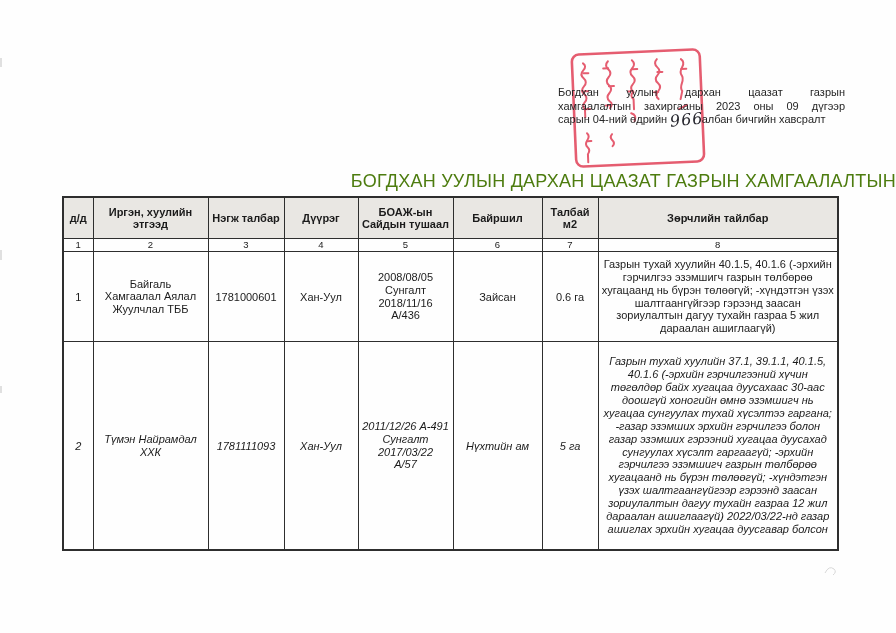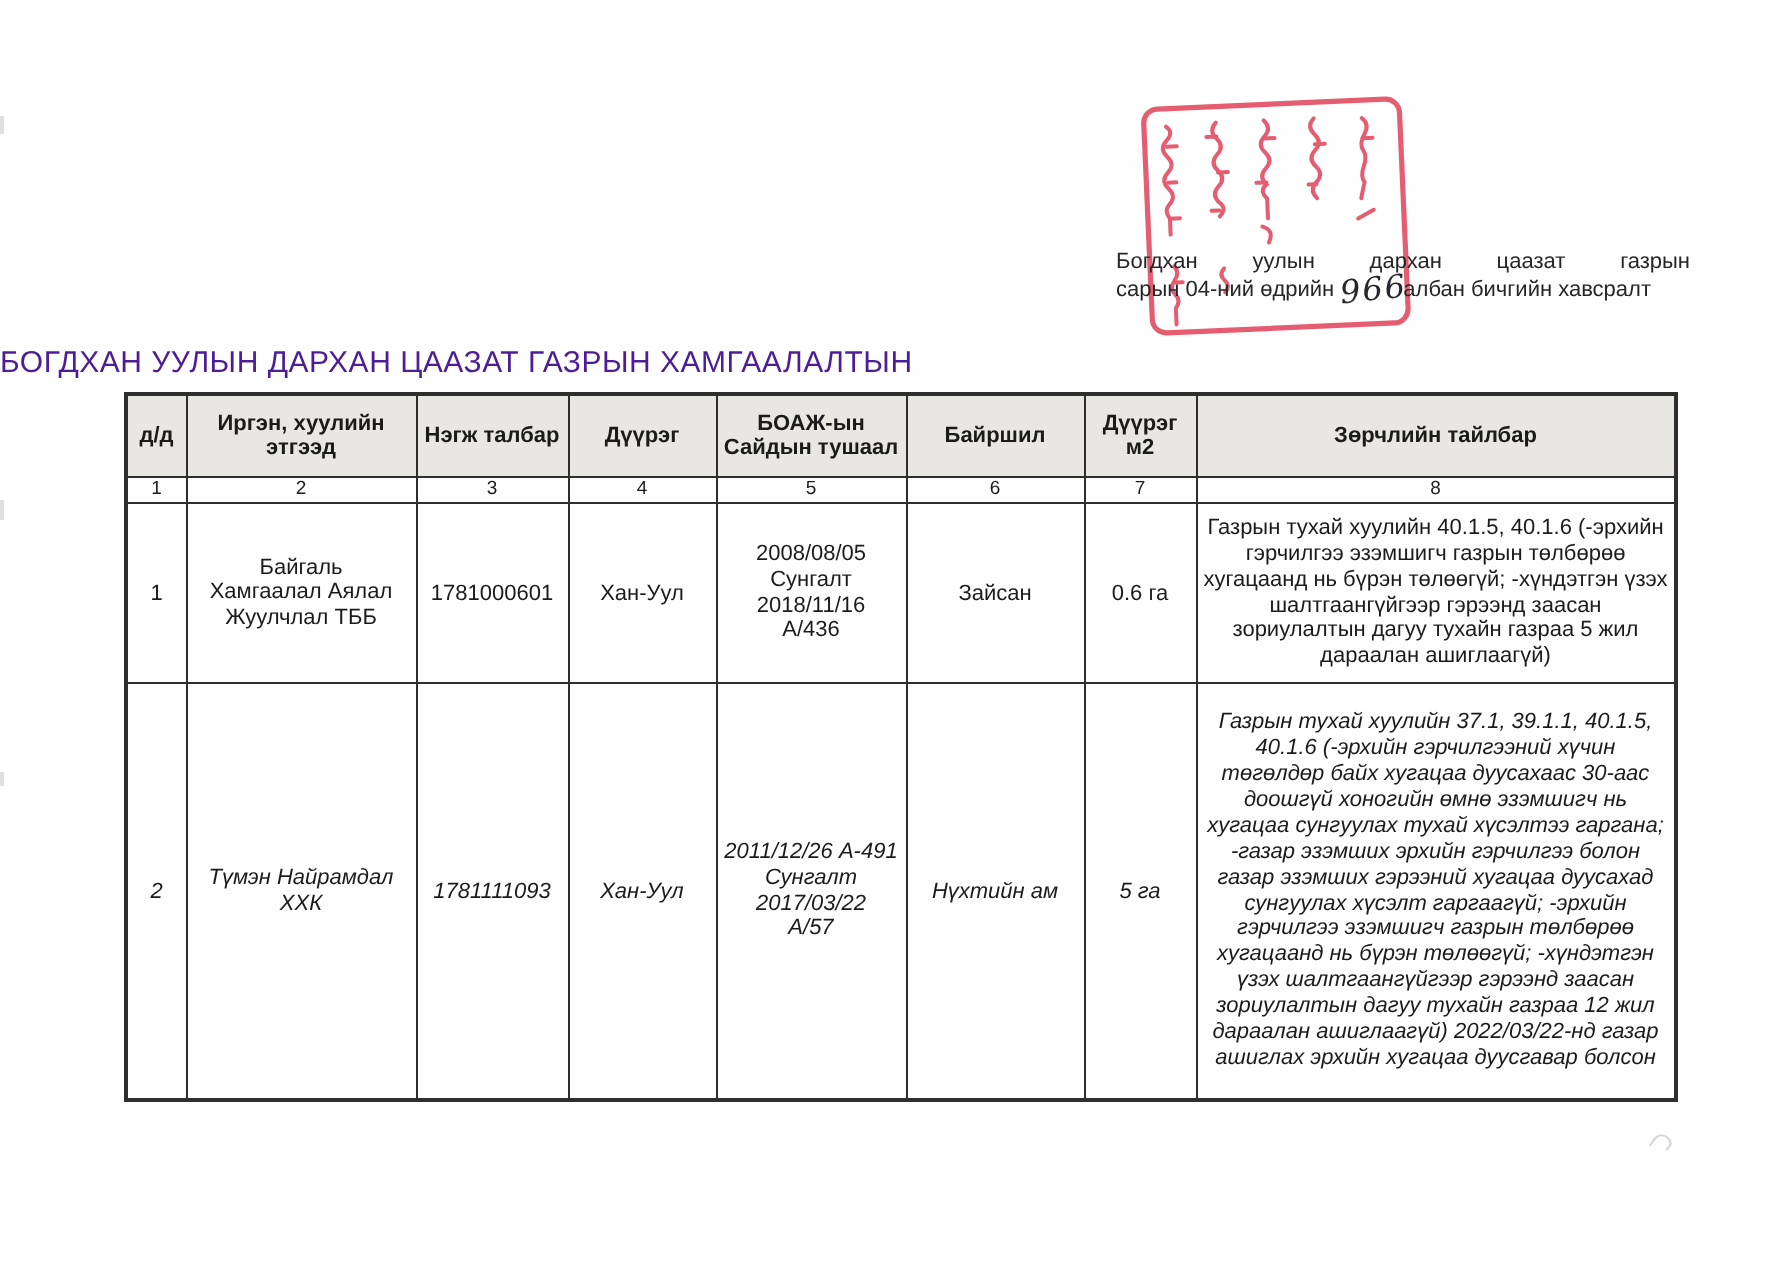--- a/index.html
+++ b/index.html
@@ -9,40 +9,40 @@
     font-family:"Liberation Sans", sans-serif;
     color:#1c1c1c;
   }
   .page{position:absolute;inset:0;background:#fefefe;}
 
   
   .note{
     position:absolute;left:558px;top:86px;width:287px;
     font-size:11px;line-height:13.6px;color:#262626;
   }
-  .note .just{text-align:justify;text-align-last:justify;margin-top:39px;}
+  .note .just{text-align:justify;text-align-last:justify;}
   .note .l3{white-space:nowrap;}
   .hand{
     display:inline-block;
     font-family:"DejaVu Serif", serif;font-style:italic;
     font-size:16px;line-height:10px;letter-spacing:1px;color:#26262e;
     transform:rotate(-6deg);margin:0 -2px 0 3px;vertical-align:-2px;
   }
 
   
   .stamp{
     position:absolute;left:571px;top:49px;width:134px;height:120px;
     transform:rotate(-2.5deg);opacity:.82;pointer-events:none;
   }
 
   
   .title{
     position:absolute;left:0;top:175px;width:896px;
-    text-align:left;font-size:15px;line-height:13.8px;
-    letter-spacing:.25px;color:#4c1d95;
+    text-align:right;font-size:18px;line-height:13.8px;
+    letter-spacing:.25px;color:#4d7c0f;
   }
 
   
   table.doc{
     position:absolute;left:62px;top:196px;width:775px;
     border-collapse:collapse;table-layout:fixed;
     font-size:11px;color:#1b1b1b;
     border:2px solid #2e2e2e;
   }
   table.doc th, table.doc td{
@@ -100,20 +100,21 @@
 
       <g stroke="none" fill="#e03a52" font-family="Liberation Sans, sans-serif">
         <text x="95" y="97" font-size="6" text-anchor="middle"></text>
         <text x="90" y="105" font-size="5.4" text-anchor="middle"></text>
       </g>
     </g>
   </svg>
 
   <div class="note">
     <div class="just">Богдхан уулын дархан цаазат газрын</div>
+    <div class="just">хамгаалалтын захиргааны 2023 оны 09 дүгээр</div>
     <div class="l3">
       <span>сарын 04-ний өдрийн</span><span class="hand">966</span><span>албан бичгийн хавсралт</span>
     </div>
   </div>
 
   <div class="title">
     <div>БОГДХАН УУЛЫН ДАРХАН ЦААЗАТ ГАЗРЫН ХАМГААЛАЛТЫН</div>
   </div>
 
   <table class="doc">
@@ -128,21 +129,21 @@
         <col style="width:240px">
     </colgroup>
     <tbody>
       <tr>
         <th>д/д</th>
         <th>Иргэн, хуулийн этгээд</th>
         <th>Нэгж талбар</th>
         <th>Дүүрэг</th>
         <th>БОАЖ-ын Сайдын тушаал</th>
         <th>Байршил</th>
-        <th>Дүүрэг м2</th>
+        <th>Талбай м2</th>
         <th>Зөрчлийн тайлбар</th>
       </tr>
       <tr class="numrow">
         <td>1</td>
         <td>2</td>
         <td>3</td>
         <td>4</td>
         <td>5</td>
         <td>6</td>
         <td>7</td>

